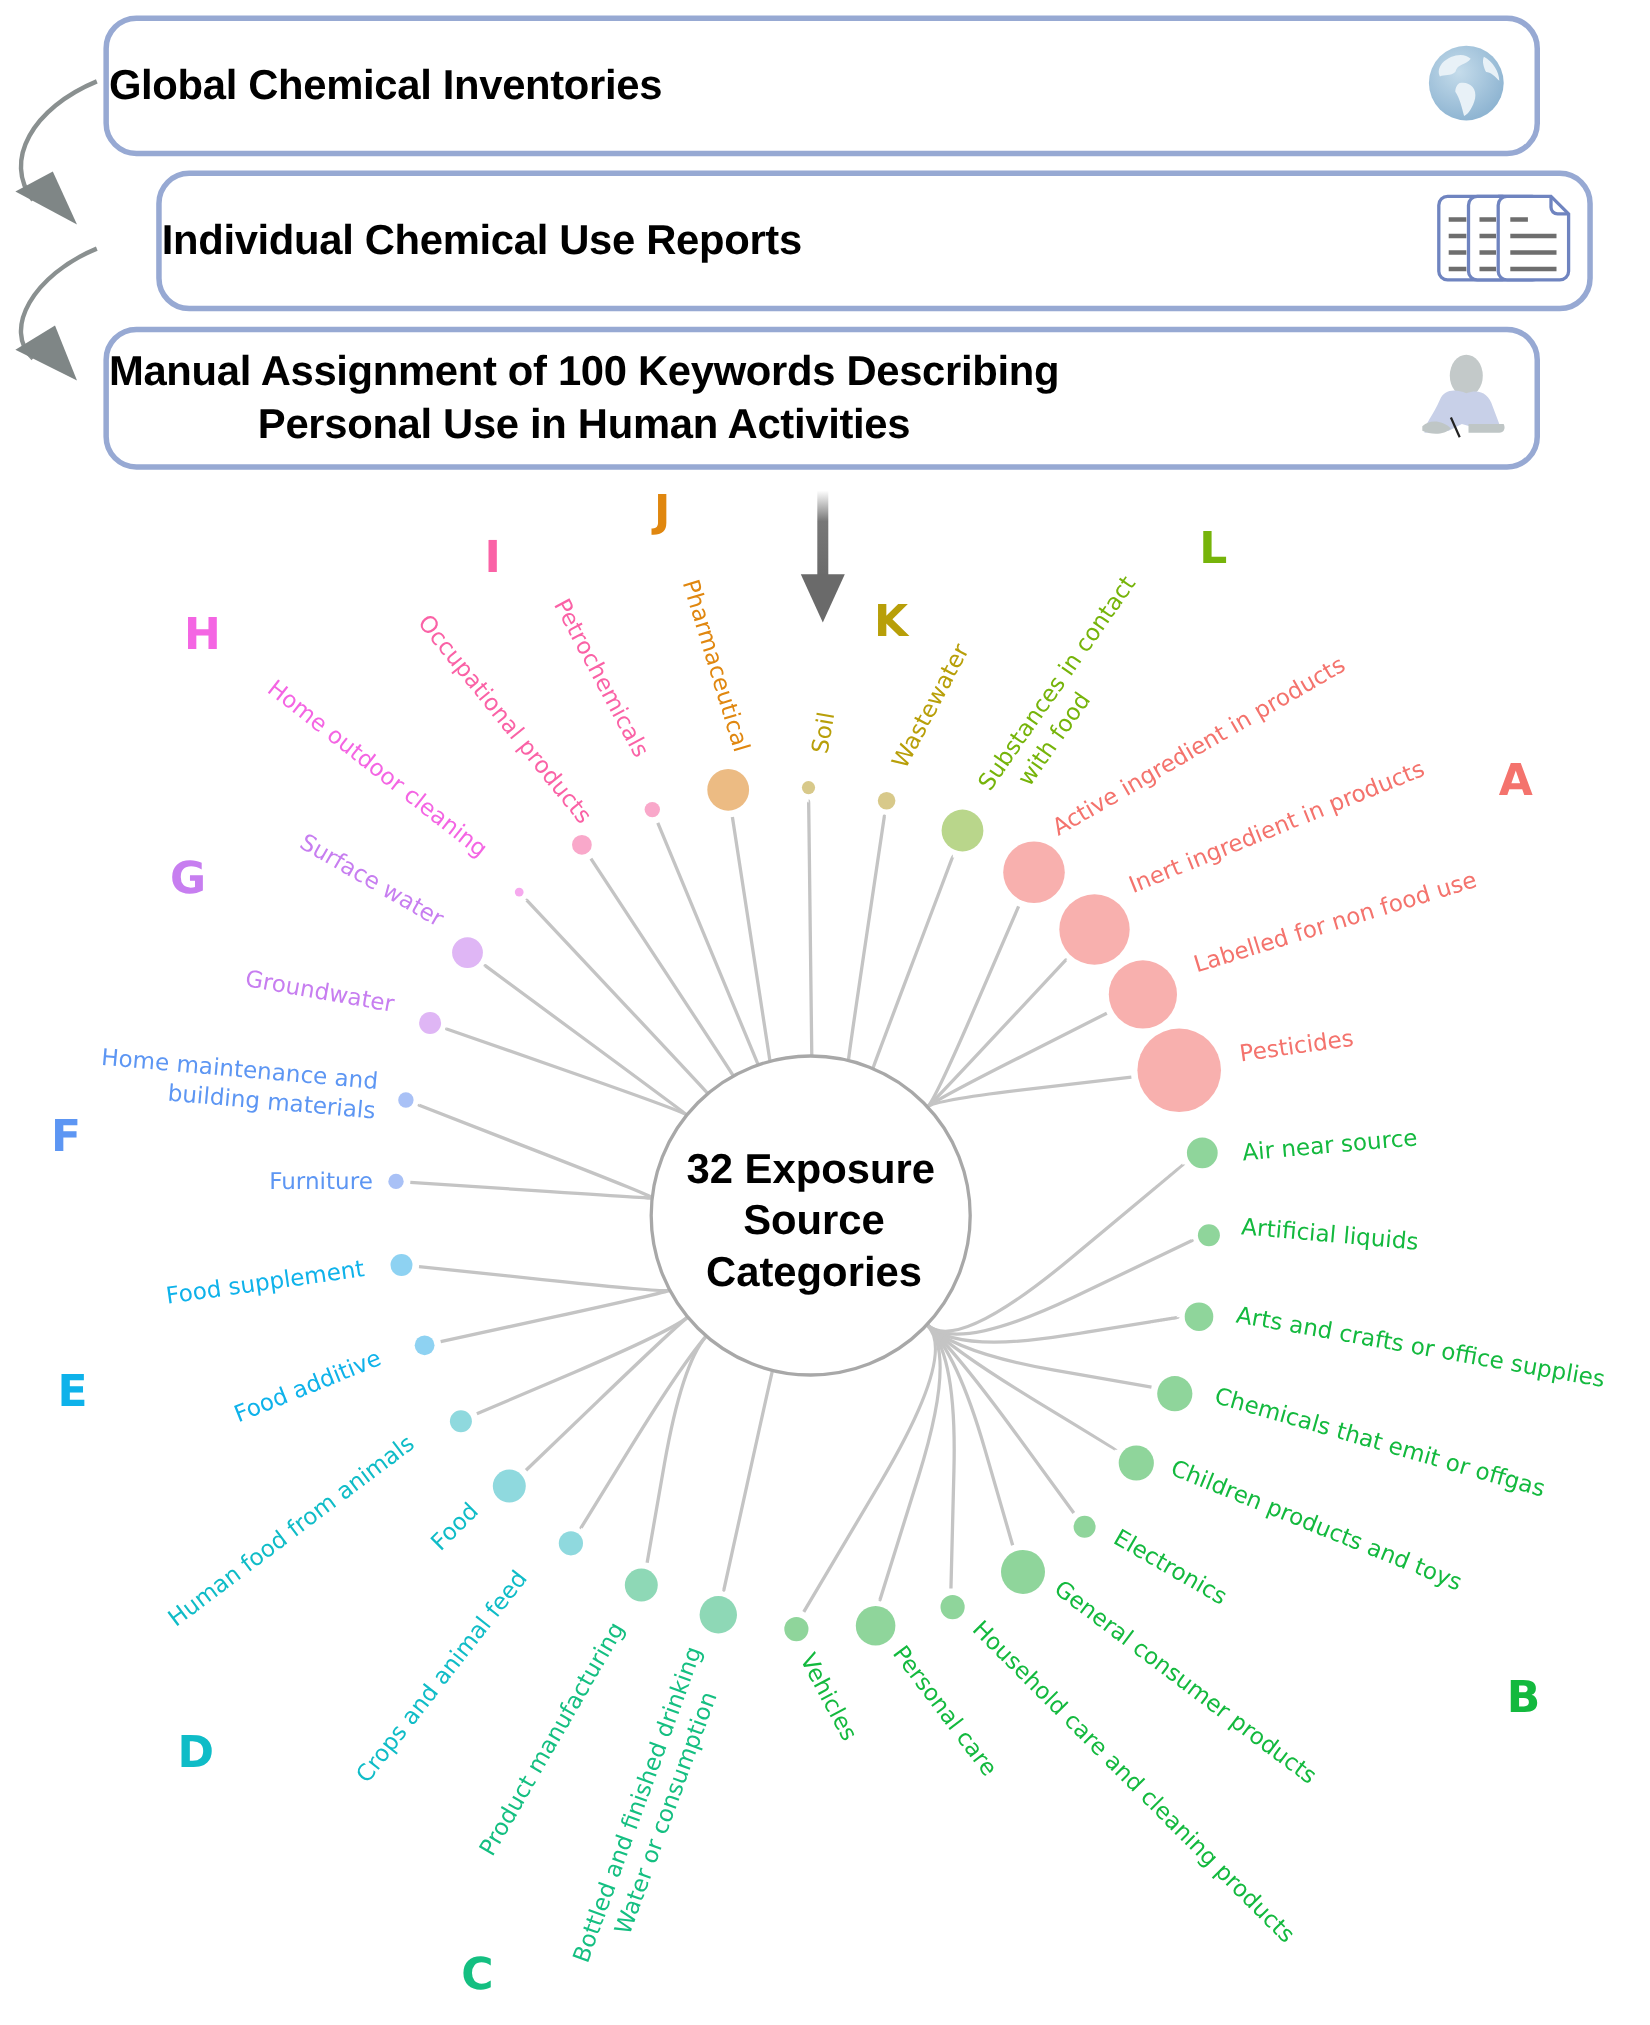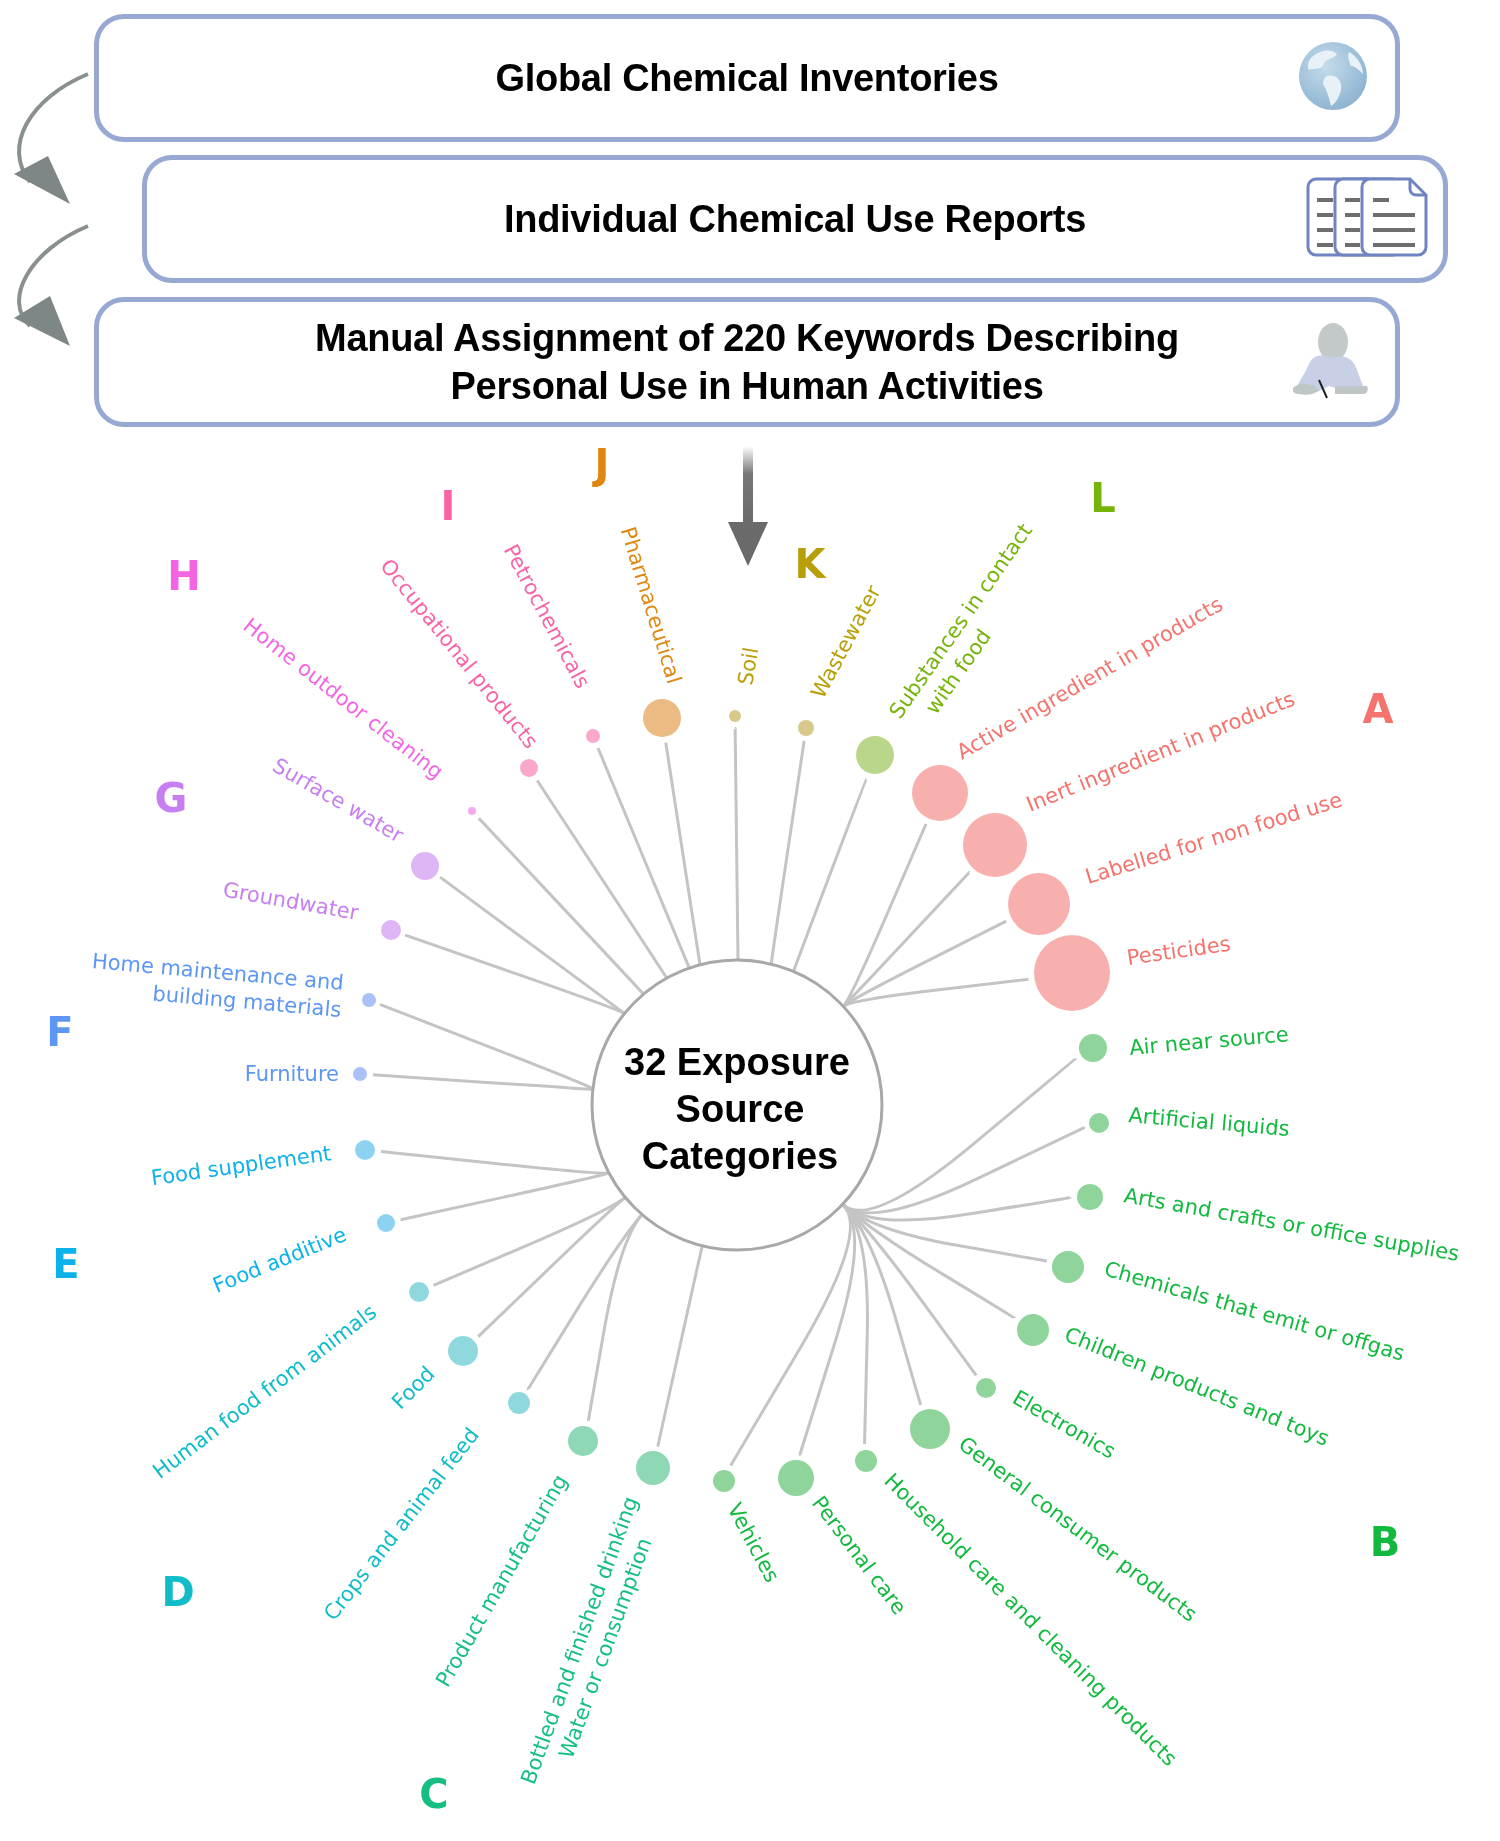--- a/index.html
+++ b/index.html
@@ -1,17 +1,17 @@
 <!DOCTYPE html>
 <html><head>
 <meta charset="utf-8">
 <style>
   html, body { margin:0; padding:0; background:#ffffff; }
   body { width:1500px; height:1841px; position:relative; overflow:hidden; font-family:"Liberation Sans", sans-serif; }
-  .box { position:absolute; left:94px; width:1306px; border:5px solid #97a9d3; border-radius:30px; background:#fff; box-sizing:border-box; display:flex; align-items:center; justify-content:center; }
+  .box { position:absolute; left:94px; width:1306px; border:5px solid #97a9d3; border-radius:30px; background:#fff; box-sizing:border-box; display:flex; align-items:center; justify-content:flex-start; }
   .box-title { font-family:"Liberation Sans", sans-serif; font-weight:bold; font-size:38px; color:#000; text-align:center; line-height:48px; letter-spacing:-0.3px; }
   .box-icon { position:absolute; right:26px; top:50%; transform:translateY(-50%); }
   svg#diagram { position:absolute; left:0; top:0; }
   .node-label { font-family:"DejaVu Sans", sans-serif; font-size:21px; }
   .group-letter { font-family:"DejaVu Sans", sans-serif; font-weight:bold; font-size:40px; }
   .center-text { font-family:"Liberation Sans", sans-serif; font-weight:bold; font-size:38px; fill:#000; }
 </style>
 </head>
 <body>
 
@@ -56,21 +56,21 @@
           <line x1="68" y1="39" x2="110" y2="39"></line>
           <line x1="68" y1="54" x2="110" y2="54"></line>
           <line x1="68" y1="69" x2="110" y2="69"></line>
       </g>
     </svg>
   </div>
 </div>
 
 <div class="box" style="top:297px;height:130px;">
   <div class="box-title">
-    <div>Manual Assignment of 220 Keywords Describing</div>
+    <div>Manual Assignment of 100 Keywords Describing</div>
     <div>Personal Use in Human Activities</div>
   </div>
   <div class="box-icon" style="right:22px;">
     <svg width="90" height="80" viewBox="0 0 90 80">
       <ellipse cx="50" cy="22" rx="15" ry="19" fill="#c3c9c9"></ellipse>
       <path d="M26 44 C30 34 40 34 50 38 C62 34 70 38 74 50 L80 66 L60 70 L46 66 L34 72 L12 74 C12 66 20 58 26 44 Z" fill="#c8d0e8"></path>
       <path d="M10 68 C16 62 28 62 36 70 C30 76 18 76 10 72 Z" fill="#bfc6c6"></path>
       <path d="M52 66 L84 66 C86 70 84 74 80 74 L52 74 Z" fill="#bfc6c6"></path>
       <line x1="36" y1="60" x2="44" y2="78" stroke="#222" stroke-width="2"></line>
     </svg>

